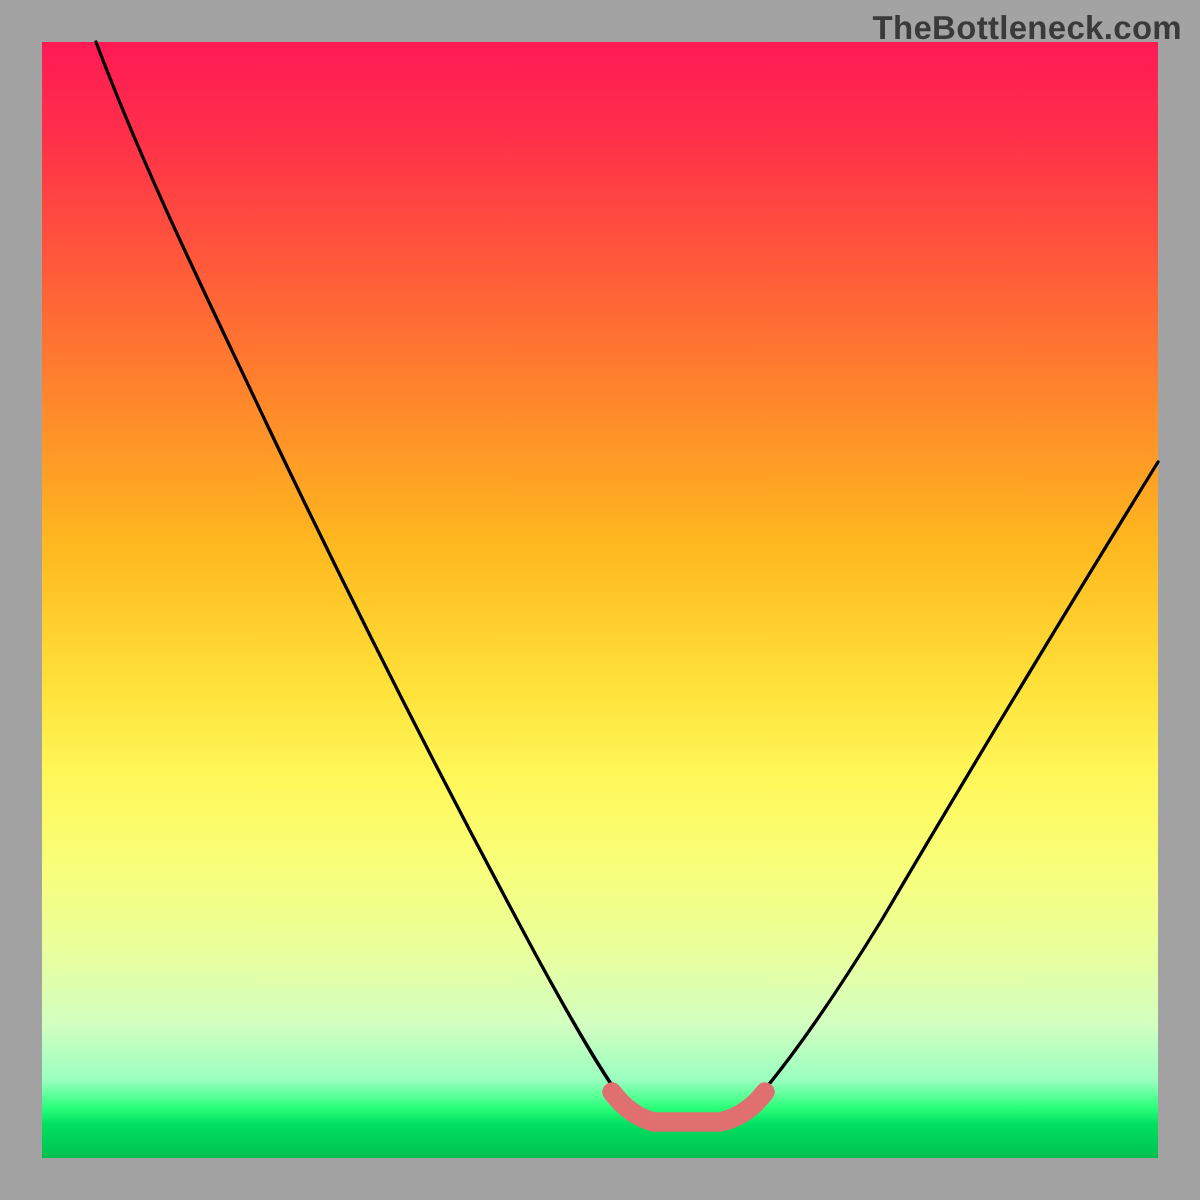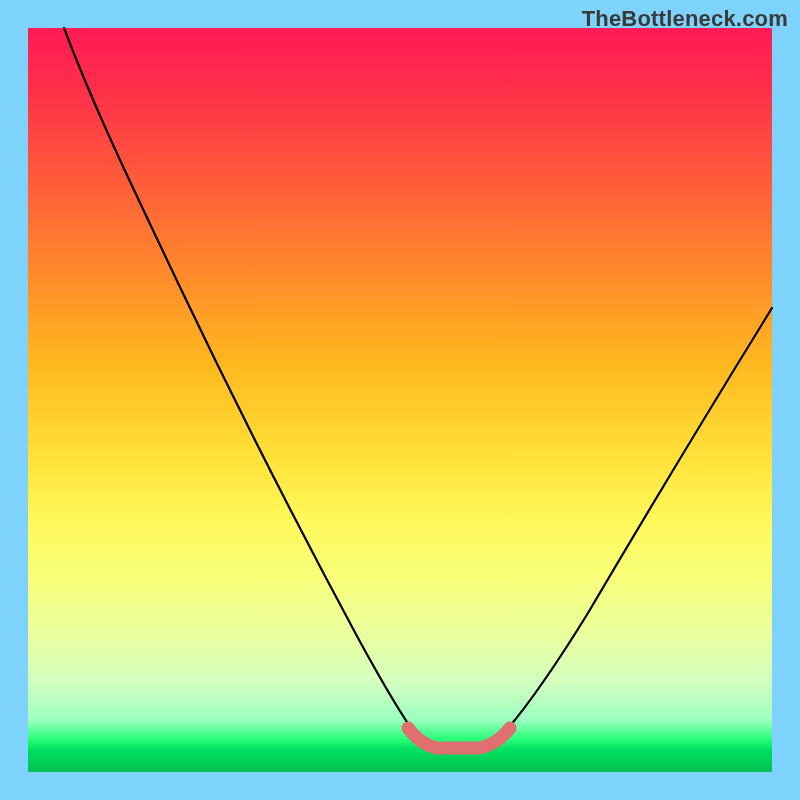--- a/index.html
+++ b/index.html
@@ -10,21 +10,21 @@
     background: #000;
     overflow: hidden;
     font-family: Arial, Helvetica, sans-serif;
   }
   .frame {
     position: absolute;
     left: 0;
     top: 0;
     width: 800px;
     height: 800px;
-    background: #7dd3fc;
+    background: #a3a3a3;
   }
   .plot {
     position: absolute;
     left: 28px;
     top: 28px;
     width: 744px;
     height: 744px;
     
     background: linear-gradient(
       to bottom,

